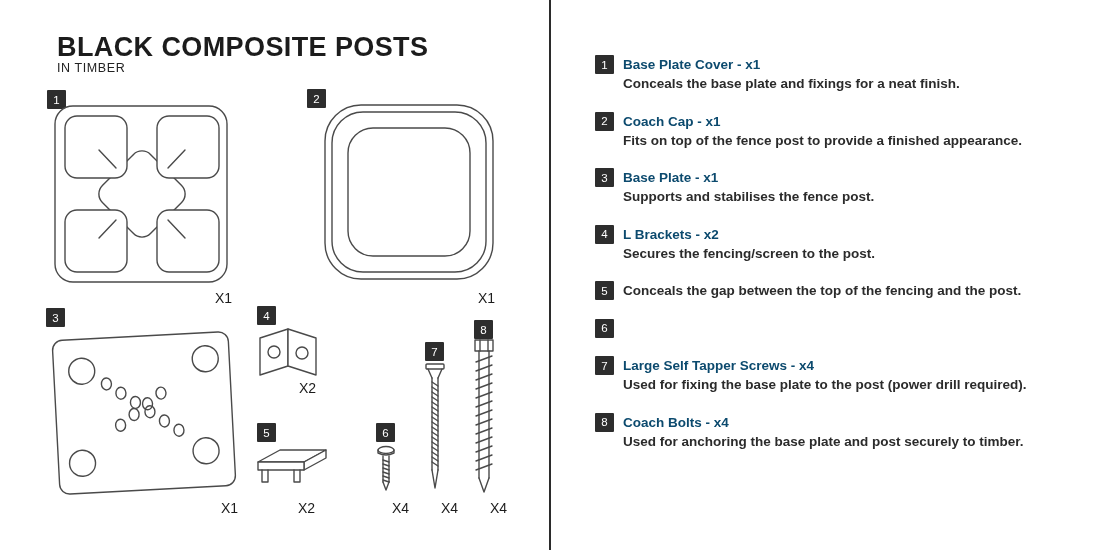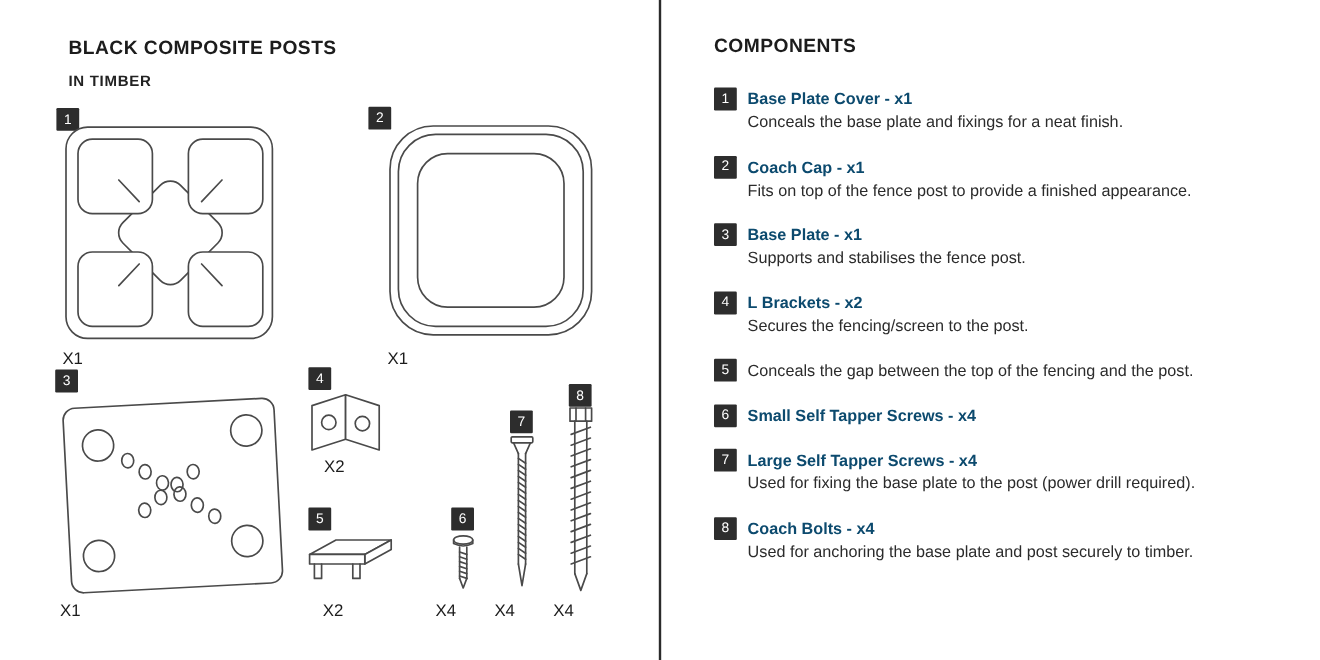--- a/index.html
+++ b/index.html
@@ -7,62 +7,62 @@
     position:relative;
     width:1100px;height:550px;
     background:#ffffff;
     font-family:"Liberation Sans", sans-serif;
     color:#1c1c1c;
     overflow:hidden;
   }
   .title{
     position:absolute;
     margin:0;
-    font-size:16px;
+    font-size:27px;
     font-weight:700;
     letter-spacing:0.4px;
     color:#1c1c1c;
   }
   .left-title{left:57px;top:32px;}
   .subtitle{
     position:absolute;left:57px;top:61px;
-    font-size:12.5px;letter-spacing:0.6px;color:#222;font-weight:bold;
+    font-size:12.5px;letter-spacing:0.6px;color:#222;
   }
   .divider{
     position:absolute;left:549px;top:0;width:2px;height:550px;
     background:#2b2b2b;
   }
   .badge{
     position:absolute;
     width:19px;height:19px;
     background:#2d2d2d;color:#fff;
     font-size:11.5px;font-weight:500;
     display:flex;align-items:center;justify-content:center;
     border-radius:1px;
   }
   .figure{position:absolute;}
   .qty{
     position:absolute;
     font-size:14px;
-    text-align:left;
+    text-align:right;
     color:#1c1c1c;
   }
   
   .panel-right{
     position:absolute;left:595px;top:30px;width:488px;
   }
   .right-title{position:static;display:block;}
   .components{
     list-style:none;margin:25px 0 0 0;padding:0;
     display:flex;flex-direction:column;gap:18.5px;
   }
   .component{display:flex;gap:9px;align-items:flex-start;}
   .badge-inline{position:static;flex:0 0 19px;}
   .component-name{font-size:13.5px;font-weight:700;line-height:19px;color:#0c4a6e;}
-  .component-desc{font-size:13.5px;font-weight:400;line-height:19px;color:#2b2b2b;}
+  .component-desc{font-size:13.5px;font-weight:700;line-height:19px;color:#2b2b2b;}
   svg .art{fill:none;stroke:#4a4a4a;stroke-width:1.4;stroke-linejoin:round;stroke-linecap:round;}
   svg .artf{fill:#ffffff;stroke:#4a4a4a;stroke-width:1.4;stroke-linejoin:round;stroke-linecap:round;}
 </style>
 </head>
 <body>
 
 <div class="canvas">
 
   <section>
     <h1 class="title left-title">BLACK COMPOSITE POSTS</h1>
@@ -172,21 +172,20 @@
         <path class="art" d="M8 24 L24 18 M8 33 L24 27 M8 42 L24 36 M8 51 L24 45 M8 60 L24 54 M8 69 L24 63 M8 78 L24 72 M8 87 L24 81 M8 96 L24 90 M8 105 L24 99 M8 114 L24 108 M8 123 L24 117 M8 132 L24 126"></path>
         <path class="art" d="M11 140 L16 154 L21 140"></path>
       </svg>
     </div>
     <div class="qty" style="left:461px;top:500px;width:46px">X4</div>
   </section>
 
   <div class="divider"></div>
 
   <section class="panel-right">
-    <h1 class="title right-title">COMPONENTS</h1>
     <ol class="components">
 
       <li class="component">
         <span class="badge badge-inline">1</span>
         <div class="component-text">
           <div class="component-name">Base Plate Cover - x1</div>
           <div class="component-desc">Conceals the base plate and fixings for a neat finish.</div>
         </div>
       </li>
 
@@ -217,21 +216,20 @@
       <li class="component">
         <span class="badge badge-inline">5</span>
         <div class="component-text">
           <div class="component-desc">Conceals the gap between the top of the fencing and the post.</div>
         </div>
       </li>
 
       <li class="component">
         <span class="badge badge-inline">6</span>
         <div class="component-text">
-          <div class="component-name">Small Self Tapper Screws - x4</div>
         </div>
       </li>
 
       <li class="component">
         <span class="badge badge-inline">7</span>
         <div class="component-text">
           <div class="component-name">Large Self Tapper Screws - x4</div>
           <div class="component-desc">Used for fixing the base plate to the post (power drill required).</div>
         </div>
       </li>

